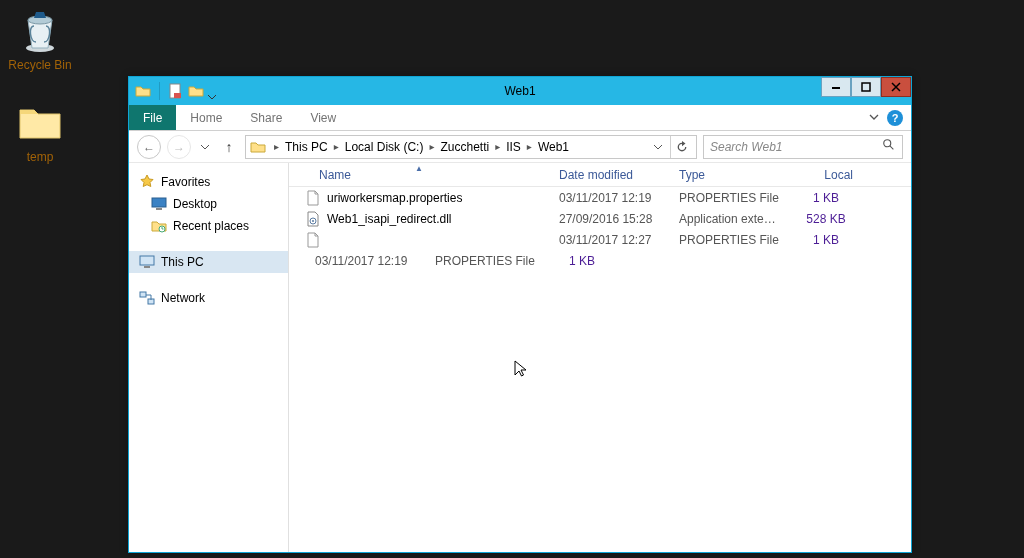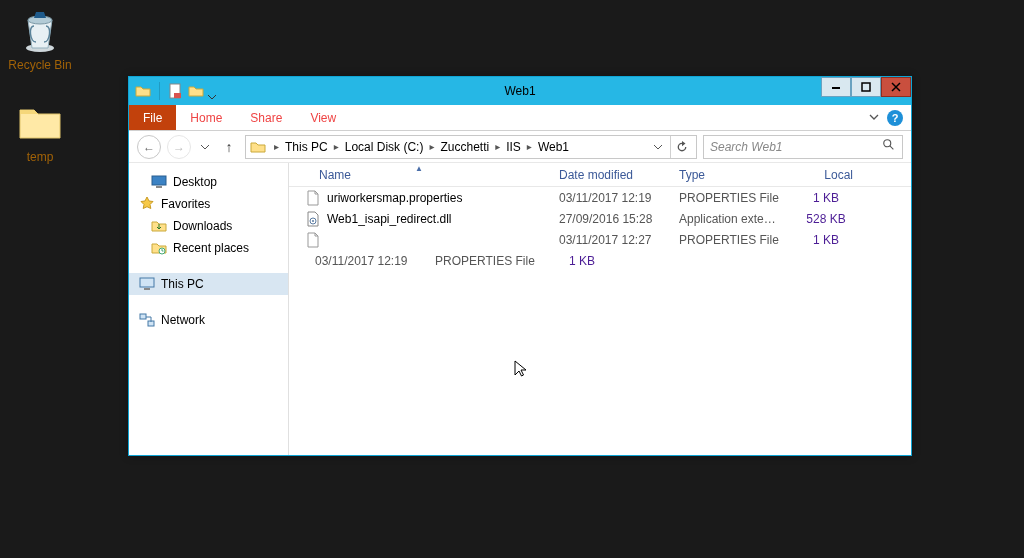--- a/index.html
+++ b/index.html
@@ -6,36 +6,36 @@
     html, body { width: 1024px; height: 558px; overflow: hidden; }
     body { background: #1a1a1a; position: relative; }
 
     
     .desktop-icon { position: absolute; width: 74px; text-align: center; color: #a16207; font-size: 12px; cursor: pointer; }
     .desktop-icon .icon-img { width: 48px; height: 48px; margin: 0 auto 4px; }
     .recycle-bin { top: 6px; left: 3px; }
     .temp-folder { top: 98px; left: 3px; }
 
     
-    .window { position: absolute; left: 128px; top: 76px; width: 784px; height: 380px; background: #fff; border: 1px solid #0ea5d6; box-shadow: 0 0 8px rgba(0,0,0,0.3); }
+    .window { position: absolute; left: 128px; top: 76px; width: 784px; height: 477px; background: #fff; border: 1px solid #0ea5d6; box-shadow: 0 0 8px rgba(0,0,0,0.3); }
 
     .titlebar { height: 28px; background: #26b7e5; display: flex; align-items: center; position: relative; }
     .titlebar-icons { display: flex; align-items: center; gap: 4px; padding-left: 6px; }
     .titlebar-icons .qat-icon { width: 16px; height: 16px; display:flex; align-items:center; justify-content:center; }
     .qat-sep { width: 1px; height: 18px; background: rgba(0,0,0,0.15); margin: 0 4px; }
     .qat-down { width: 8px; height: 8px; }
     .titlebar-title { position: absolute; left: 0; right: 0; text-align: center; font-size: 12px; color: #000; pointer-events: none; }
     .win-controls { position: absolute; right: 0; top: 0; display: flex; height: 20px; }
     .win-btn { width: 30px; height: 20px; display: flex; align-items: center; justify-content: center; font-size: 11px; line-height: 1; cursor: pointer; }
     .win-min, .win-max { background: #d9e8f0; border: 1px solid #6aa2c0; margin-right: 0; }
     .win-close { background: #c94f3e; color: #000; border: 1px solid #8f2d20; }
 
     .ribbon-tabs { height: 26px; background: #fff; display: flex; align-items: stretch; border-bottom: 1px solid #d0d0d0; position: relative; }
-    .ribbon-file { background: #c2410c; color: #fff; padding: 0 14px; display: flex; align-items: center; font-size: 12px; cursor: pointer; }
-    .ribbon-tab { padding: 0 14px; display: flex; align-items: center; font-size: 12px; color: #ef4444; cursor: pointer; }
+    .ribbon-file { background: #0f766e; color: #fff; padding: 0 14px; display: flex; align-items: center; font-size: 12px; cursor: pointer; }
+    .ribbon-tab { padding: 0 14px; display: flex; align-items: center; font-size: 12px; color: #737373; cursor: pointer; }
     .ribbon-right { position: absolute; right: 8px; top: 0; height: 100%; display: flex; align-items: center; gap: 8px; }
     .help-icon { width: 16px; height: 16px; background: #1e90d8; border-radius: 50%; color: #fff; font-size: 11px; display: flex; align-items: center; justify-content: center; font-weight: bold; }
     .chev-drop { font-size: 10px; color: #444; }
 
     .address-row { height: 32px; display: flex; align-items: center; gap: 6px; padding: 2px 8px; background: #fff; border-bottom: 1px solid #e8e8e8; }
     .nav-btn { width: 24px; height: 24px; border: 1px solid #c8c8c8; border-radius: 50%; display: flex; align-items: center; justify-content: center; color: #666; cursor: pointer; font-size: 12px; }
     .nav-btn.disabled { opacity: 0.45; }
     .nav-small { width: 16px; height: 16px; display:flex; align-items:center; justify-content:center; color:#555; font-size:11px; }
     .up-btn { width: 20px; height: 20px; display:flex; align-items:center; justify-content:center; color:#333; cursor:pointer; font-size: 14px; }
     .address-bar { flex: 1; height: 24px; border: 1px solid #c8c8c8; display: flex; align-items: center; padding: 0 4px; font-size: 12px; overflow:hidden; background:#fff; }
@@ -209,45 +209,36 @@
             <path d="M9 9l4 4" stroke="#555" stroke-width="1.3"></path>
           </svg>
       </span>
     </div>
   </div>
 
   <div class="body-area">
 
     <div class="nav-pane">
       <div class="nav-section">
+        <div class="nav-item top">
+          <span class="nav-icon">
+            <svg viewBox="0 0 16 16" width="16" height="16">
+                <path d="M8 1l2 4 4 .5-3 3 .8 4L8 10.7 4.2 12.5 5 8.5 2 5.5 6 5z" fill="#f7c948" stroke="#c99a22"></path>
+              </svg>
+          </span>
+          <span>Favorites</span>
+        </div>
         <div class="nav-item">
           <span class="nav-icon">
               <svg viewBox="0 0 16 16" width="16" height="16">
                 <rect x="1" y="2" width="14" height="9" fill="#3b82c4" stroke="#2a5e8f"></rect>
                 <rect x="5" y="12" width="6" height="2" fill="#888"></rect>
               </svg>
             </span>
           <span>Desktop</span>
-        </div>
-        <div class="nav-item top">
-          <span class="nav-icon">
-            <svg viewBox="0 0 16 16" width="16" height="16">
-                <path d="M8 1l2 4 4 .5-3 3 .8 4L8 10.7 4.2 12.5 5 8.5 2 5.5 6 5z" fill="#f7c948" stroke="#c99a22"></path>
-              </svg>
-          </span>
-          <span>Favorites</span>
-        </div>
-        <div class="nav-item">
-          <span class="nav-icon">
-              <svg viewBox="0 0 16 16" width="16" height="16">
-                <path d="M1 4h5l2 2h7v7H1z" fill="#ffe08a" stroke="#caa93b"></path>
-                <path d="M8 6v4M6 9l2 2 2-2" stroke="#2a7a2a" fill="none"></path>
-              </svg>
-            </span>
-          <span>Downloads</span>
         </div>
         <div class="nav-item">
           <span class="nav-icon">
               <svg viewBox="0 0 16 16" width="16" height="16">
                 <path d="M1 4h5l2 2h7v7H1z" fill="#ffe08a" stroke="#caa93b"></path>
                 <circle cx="11" cy="11" r="3" fill="#fff" stroke="#4a7"></circle>
                 <path d="M11 9v2h1.5" stroke="#4a7" fill="none"></path>
               </svg>
             </span>
           <span>Recent places</span>

